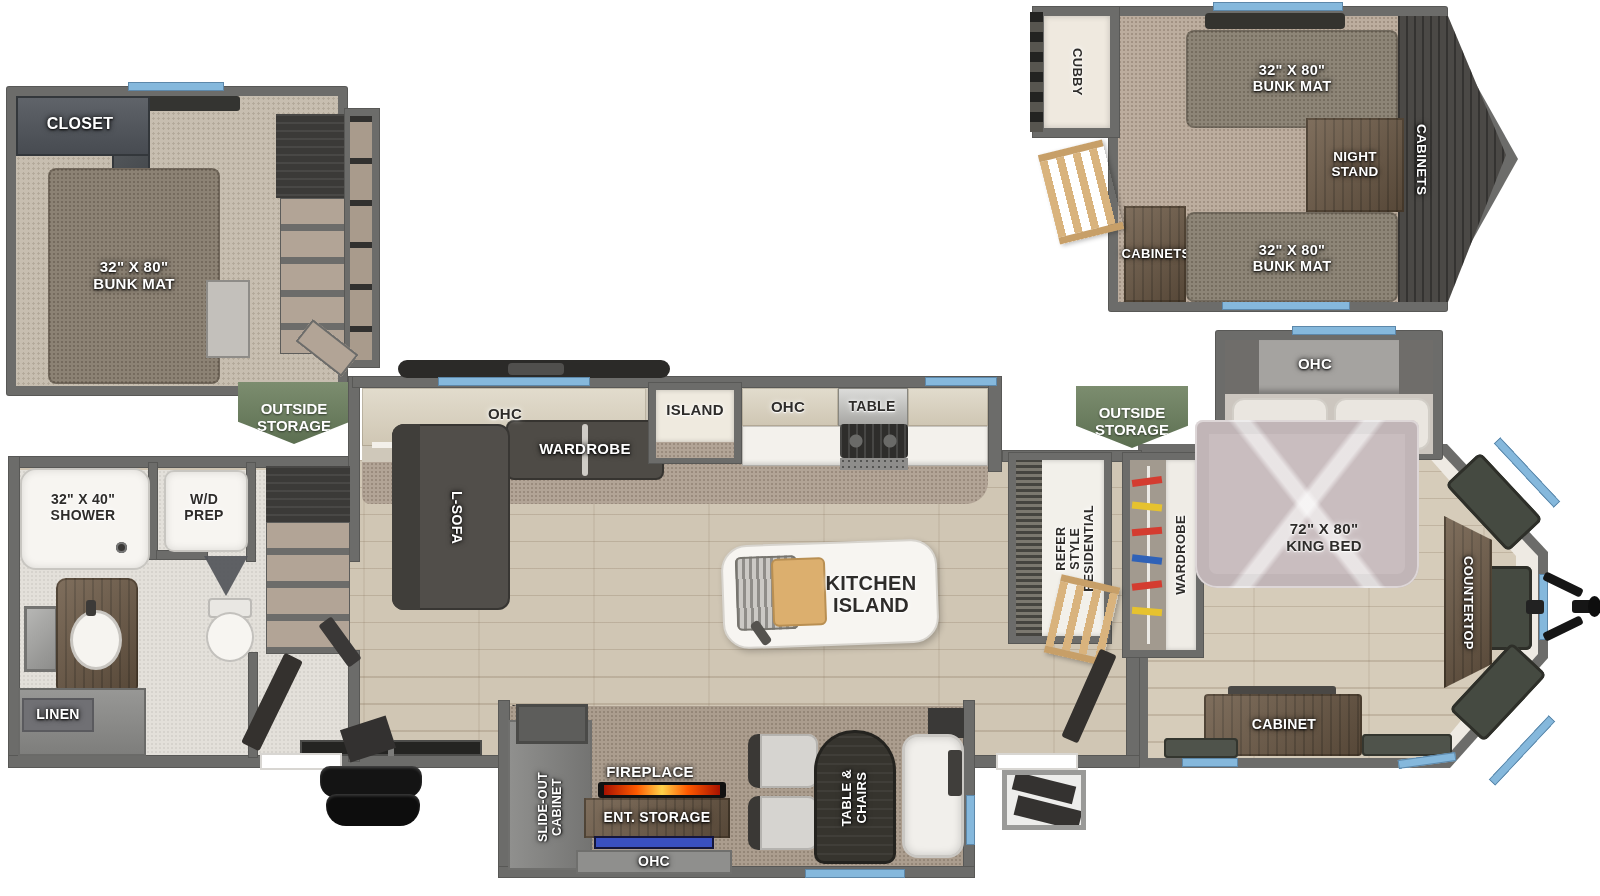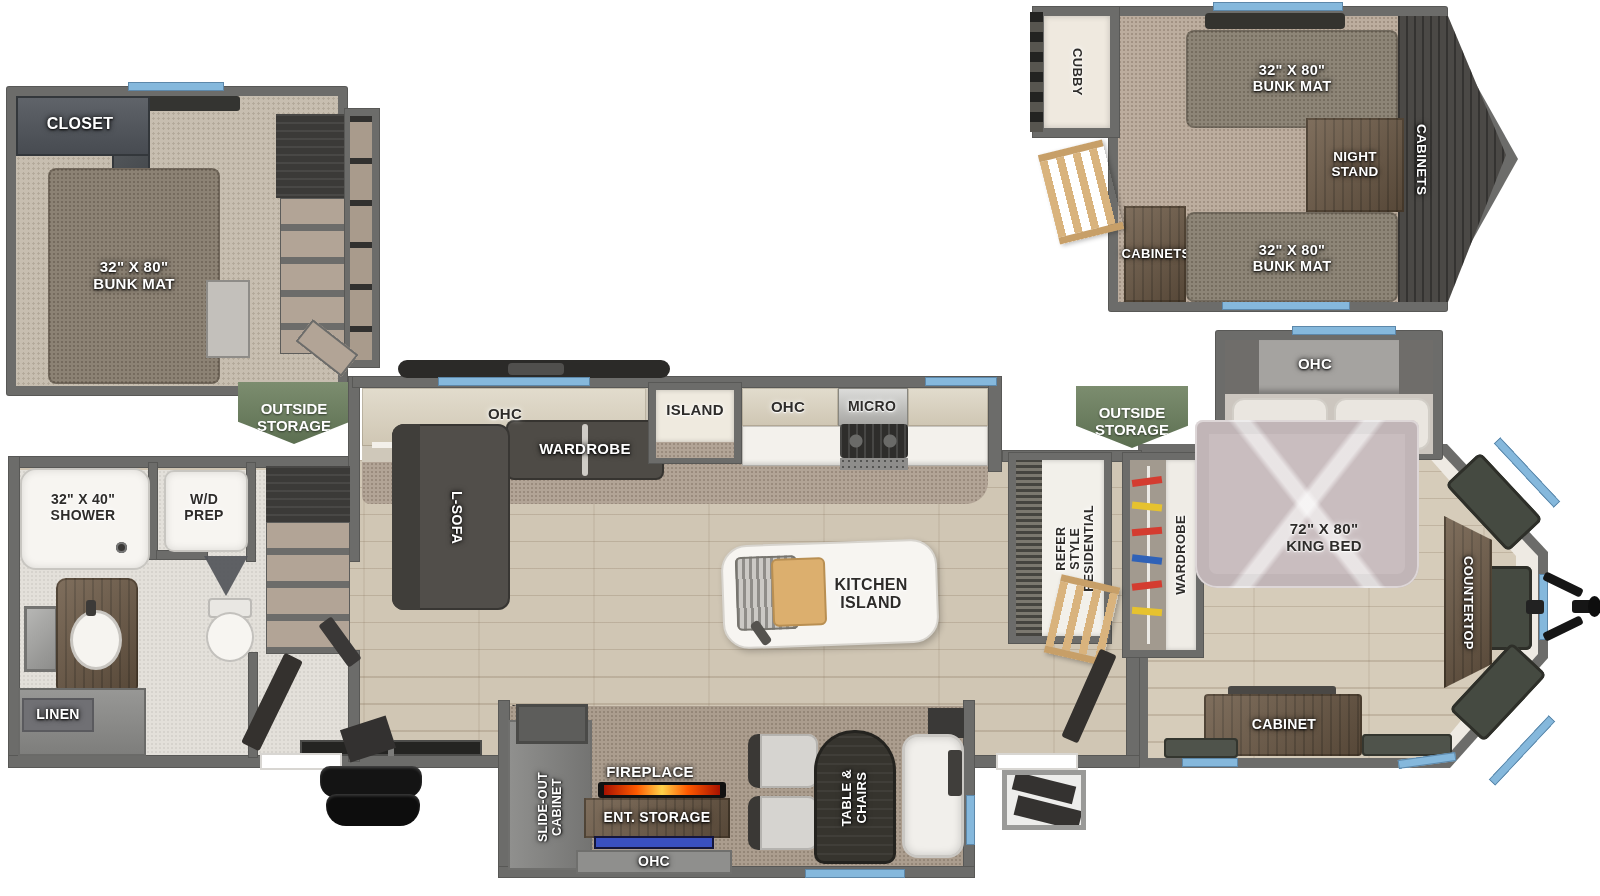--- a/index.html
+++ b/index.html
@@ -161,28 +161,28 @@
   <div class="a cream" style="left:742px;top:388px;width:96px;height:38px"></div>
   <div class="a" style="left:838px;top:388px;width:70px;height:38px;background:linear-gradient(180deg,#dddddb,#a5a4a1);box-shadow:inset 0 0 0 1px #87867f"></div>
   <div class="a cream" style="left:908px;top:388px;width:80px;height:38px"></div>
   <div class="a" style="left:742px;top:426px;width:246px;height:40px;background:#f3f1ec;box-shadow:inset 0 -3px 4px rgba(0,0,0,.15),inset 0 0 0 1px #c9c6c0"></div>
   <div class="a" style="left:840px;top:424px;width:68px;height:34px;background:#2e2d2b;border-radius:4px;background-image:radial-gradient(circle at 16px 17px,#6a6a68 6px,transparent 7px),radial-gradient(circle at 50px 17px,#6a6a68 6px,transparent 7px),repeating-linear-gradient(90deg,rgba(255,255,255,.12) 0 2px,transparent 2px 8px)"></div>
   <div class="a" style="left:840px;top:458px;width:68px;height:12px;background:#8e8d8b;background-image:radial-gradient(rgba(0,0,0,.4) 1px,transparent 1.4px);background-size:6px 6px"></div>
   <div class="lbl dk" style="left:752px;top:394px;width:72px;height:26px;font-size:15px">
       <span>OHC</span>
     </div>
   <div class="lbl dk" style="left:840px;top:394px;width:64px;height:26px;font-size:14px">
-      <span>MICRO</span>
+      <span>TABLE</span>
     </div>
 
   <div class="a" style="left:722px;top:542px;width:212px;height:100px;background:#f7f5f1;border:2px solid #d7d4ce;border-radius:26px;box-shadow:2px 3px 6px rgba(0,0,0,.22);transform:rotate(-2deg)"></div>
   <div class="a" style="left:736px;top:556px;width:62px;height:74px;background:repeating-linear-gradient(90deg,#8f8d89 0 3px,#cbc9c5 3px 7px);border-radius:6px;box-shadow:inset 0 0 0 2px #77756f;transform:rotate(-2deg)"></div>
   <div class="a" style="left:772px;top:558px;width:50px;height:64px;background:#dcaf6e;border:2px solid #b98f52;border-radius:6px;transform:rotate(-2deg)"></div>
   <div class="a" style="left:756px;top:620px;width:10px;height:26px;background:#55534f;border-radius:4px;transform:rotate(-35deg)"></div>
-  <div class="lbl dk" style="left:828px;top:570px;width:86px;height:48px;font-size:16px">
+  <div class="lbl dk" style="left:828px;top:570px;width:86px;height:48px;font-size:20px">
       <span>KITCHEN
 ISLAND</span>
     </div>
 
   <div class="wall" style="left:1008px;top:452px;width:104px;height:192px"></div>
   <div class="a" style="left:1016px;top:460px;width:88px;height:176px;background:#f2f0ea;box-shadow:inset 0 0 5px rgba(0,0,0,.2)"></div>
   <div class="a" style="left:1016px;top:460px;width:26px;height:176px;background:repeating-linear-gradient(0deg,#45443f 0 3px,#7b786f 3px 6px)"></div>
   <div class="lbl vul dk" style="left:1044px;top:466px;width:62px;height:164px;font-size:12.5px">
       <span>RESIDENTIAL
 STYLE

